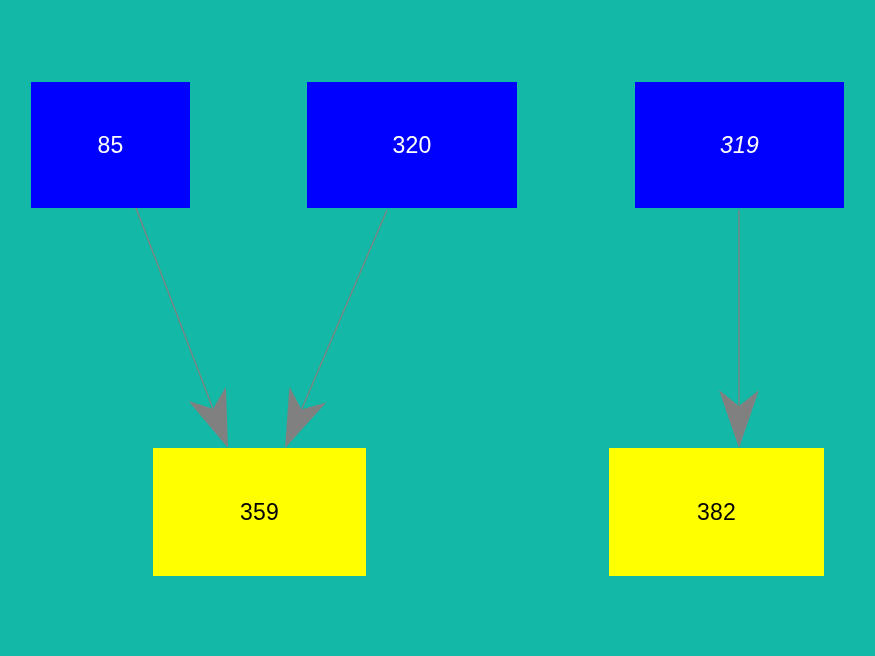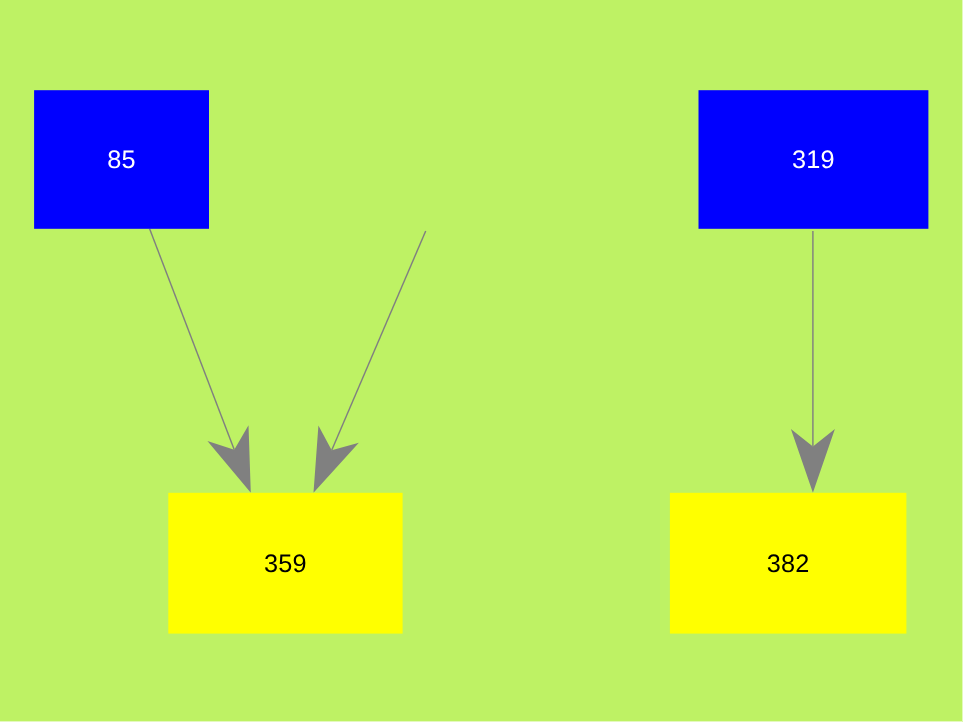--- a/index.html
+++ b/index.html
@@ -8,21 +8,21 @@
     padding: 0;
     background: #ffffff;
   }
   body {
     font-family: "Liberation Sans", sans-serif;
   }
   #canvas {
     position: relative;
     width: 875px;
     height: 656px;
-    background: #bef264;
+    background: #14b8a6;
     overflow: hidden;
   }
   #edge-layer {
     position: absolute;
     left: 0;
     top: 0;
     width: 875px;
     height: 656px;
   }
   .node {
@@ -66,22 +66,25 @@
         <polygon points="285,448 289.46441871723056,386.8112022873693 301.54461054032504,409.3959087392416 326.23021991795287,402.567974230536" fill="#808080"></polygon>
         <line x1="739" y1="210" x2="739" y2="406" stroke="#808080" stroke-width="1.3"></line>
         <polygon points="739,448 719,390 739,406 759,390" fill="#808080"></polygon>
       </g>
   </svg>
 
   <div class="node node-source" id="node-n85" style="left: 31px; top: 82px; width: 159px; height: 126px;">
     <span class="node-label">85</span>
   </div>
 
+  <div class="node node-source" id="node-n320" style="left: 307px; top: 82px; width: 210px; height: 126px;">
+    <span class="node-label">320</span>
+  </div>
 
-  <div class="node node-source" id="node-n319" style="left: 635px; top: 82px; width: 209px; height: 126px;">
+  <div class="node node-source" id="node-n319" style="left: 635px; top: 82px; width: 209px; height: 126px; font-style: italic;">
     <span class="node-label">319</span>
   </div>
 
   <div class="node node-target" id="node-n359" style="left: 153px; top: 448px; width: 213px; height: 128px;">
     <span class="node-label">359</span>
   </div>
 
   <div class="node node-target" id="node-n382" style="left: 609px; top: 448px; width: 215px; height: 128px;">
     <span class="node-label">382</span>
   </div>

